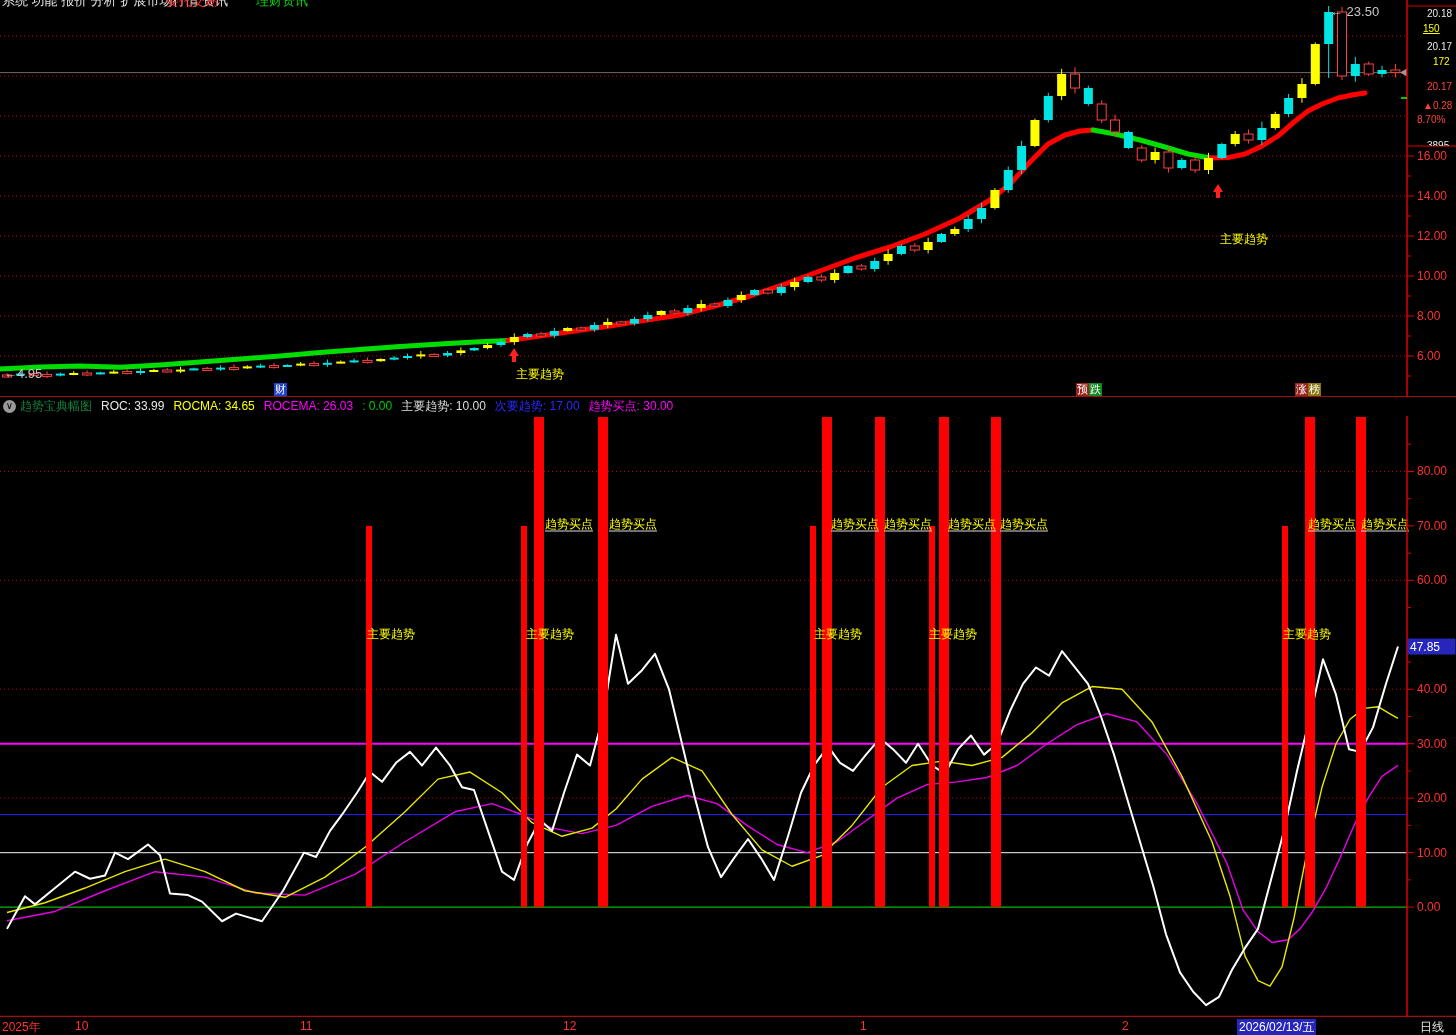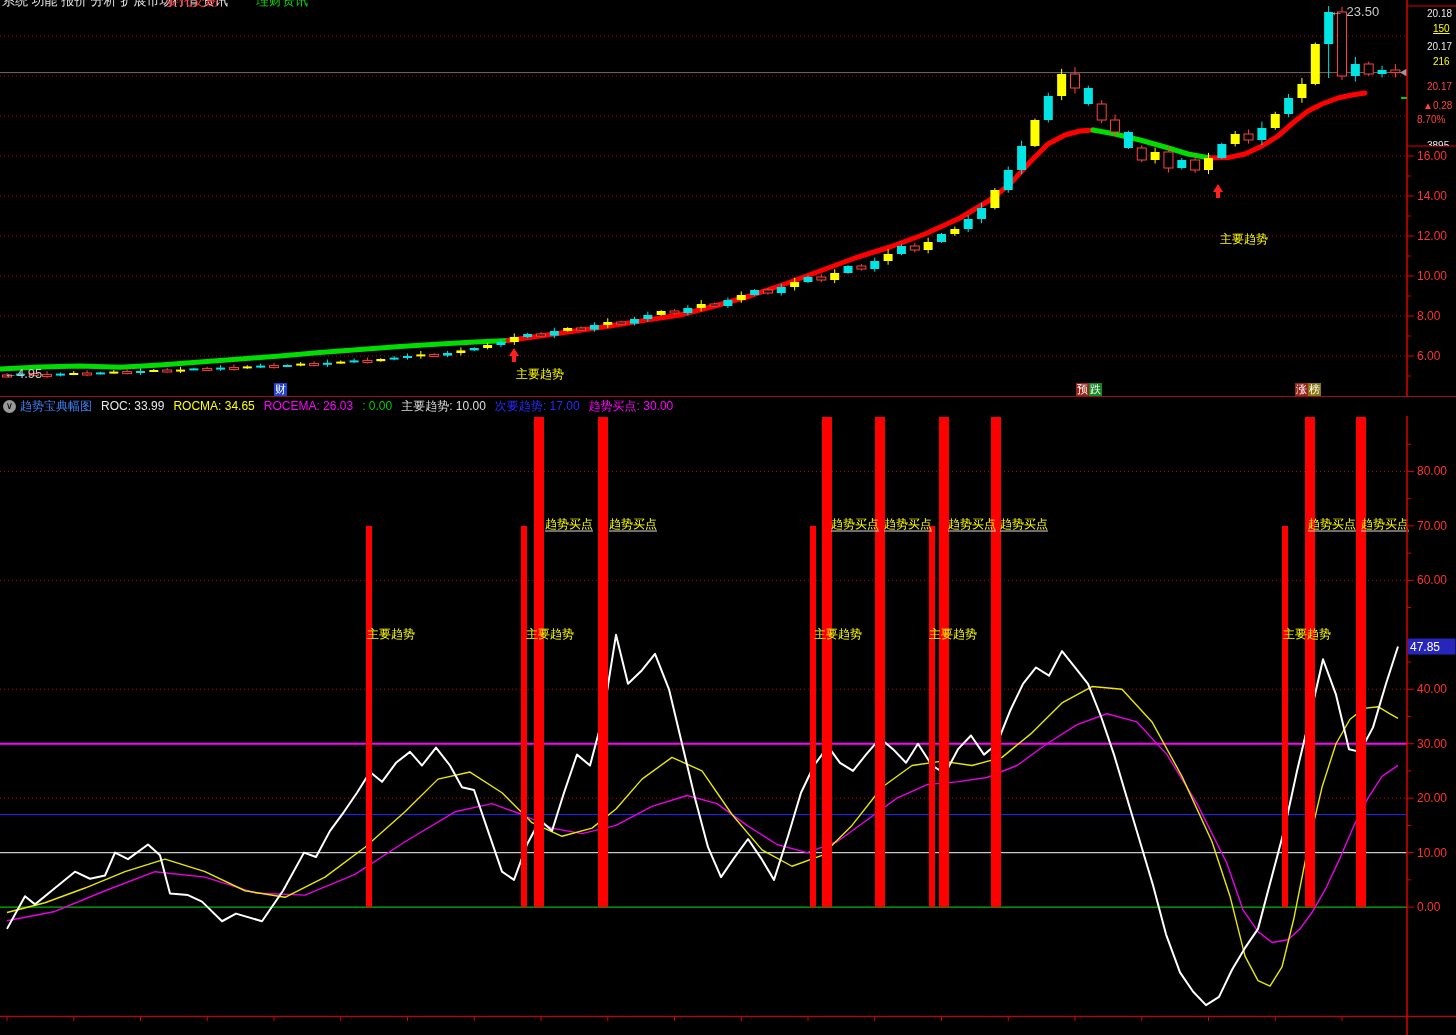--- a/index.html
+++ b/index.html
@@ -379,42 +379,53 @@
       <line x1="1008.25" y1="1017" x2="1008.25" y2="1021" stroke="#dd0000" stroke-width="1"></line>
       <line x1="1075" y1="1017" x2="1075" y2="1021" stroke="#dd0000" stroke-width="1"></line>
       <line x1="1141.75" y1="1017" x2="1141.75" y2="1021" stroke="#dd0000" stroke-width="1"></line>
       <line x1="1208.5" y1="1017" x2="1208.5" y2="1021" stroke="#dd0000" stroke-width="1"></line>
       <line x1="1275.25" y1="1017" x2="1275.25" y2="1021" stroke="#dd0000" stroke-width="1"></line>
       <line x1="1342" y1="1017" x2="1342" y2="1021" stroke="#dd0000" stroke-width="1"></line>
     </svg>
 
   <div id="quote-panel">
       <span style="color: rgb(232, 232, 232); left: 19px; top: 8px;">20.18</span>
-      <span style="color: rgb(255, 255, 0); left: 25px; top: 23px; text-decoration: underline;">150</span>
+      <span style="color: rgb(255, 255, 0); left: 15px; top: 23px; text-decoration: underline;">150</span>
       <span style="color: rgb(232, 232, 232); left: 19px; top: 41px;">20.17</span>
-      <span style="color: rgb(255, 255, 0); left: 25px; top: 56px;">216</span>
+      <span style="color: rgb(255, 255, 0); left: 25px; top: 56px;">172</span>
       <span style="color: rgb(255, 64, 64); left: 19px; top: 81px;">20.17</span>
       <span style="color: rgb(255, 64, 64); left: 15px; top: 100px;">▲0.28</span>
       <span style="color: rgb(255, 64, 64); left: 9px; top: 114px;">8.70%</span>
       <span style="color: rgb(232, 232, 232); left: 19px; top: 140px;">3895</span>
     </div>
 
   <div id="ind-header">
     <div id="collapse-btn">∨</div>
-    <span class="fld" style="color:#3b82f6">趋势宝典幅图</span>
+    <span class="fld" style="color:#15803d">趋势宝典幅图</span>
     <span id="ind-fields"><span class="fld" style="color: rgb(232, 232, 232);">ROC: 33.99</span><span class="fld" style="color: rgb(255, 255, 0);">ROCMA: 34.65</span><span class="fld" style="color: rgb(255, 0, 255);">ROCEMA: 26.03</span><span class="fld" style="color: rgb(0, 204, 0);">: 0.00</span><span class="fld" style="color: rgb(221, 221, 221);">主要趋势: 10.00</span><span class="fld" style="color: rgb(42, 42, 255);">次要趋势: 17.00</span><span class="fld" style="color: rgb(255, 0, 255);">趋势买点: 30.00</span></span>
   </div>
 
   <div id="badges">
       <div class="badge" style="left: 274px;">
         <i style="background: rgb(34, 68, 204);">财</i>
       </div>
       <div class="badge" style="left: 1076px;">
         <i style="background: rgb(153, 34, 26);">预</i>
         <i style="background: rgb(17, 136, 34);">跌</i>
       </div>
       <div class="badge" style="left: 1295px;">
         <i style="background: rgb(153, 34, 26);">涨</i>
         <i style="background: rgb(136, 119, 17);">榜</i>
       </div>
     </div>
 
+  <div id="x-axis-bar">
+    <span id="year-label" style="left: 2px; color: rgb(255, 50, 50);">2025年</span>
+    <span id="months"></span>
+    <span id="date-hl" class="date-hl" style="left: 1237px; background: rgb(38, 38, 187);">2026/02/13/五</span>
+    <span id="period-label" style="left: 1420px; color: rgb(232, 232, 232);">日线</span>
+  <span style="left: 75px; color: rgb(255, 50, 50);">10</span>
+      <span style="left: 300px; color: rgb(255, 50, 50);">11</span>
+      <span style="left: 563px; color: rgb(255, 50, 50);">12</span>
+      <span style="left: 860px; color: rgb(255, 50, 50);">1</span>
+      <span style="left: 1122px; color: rgb(255, 50, 50);">2</span>
+    </div>
 </div>
 
 </body></html>

